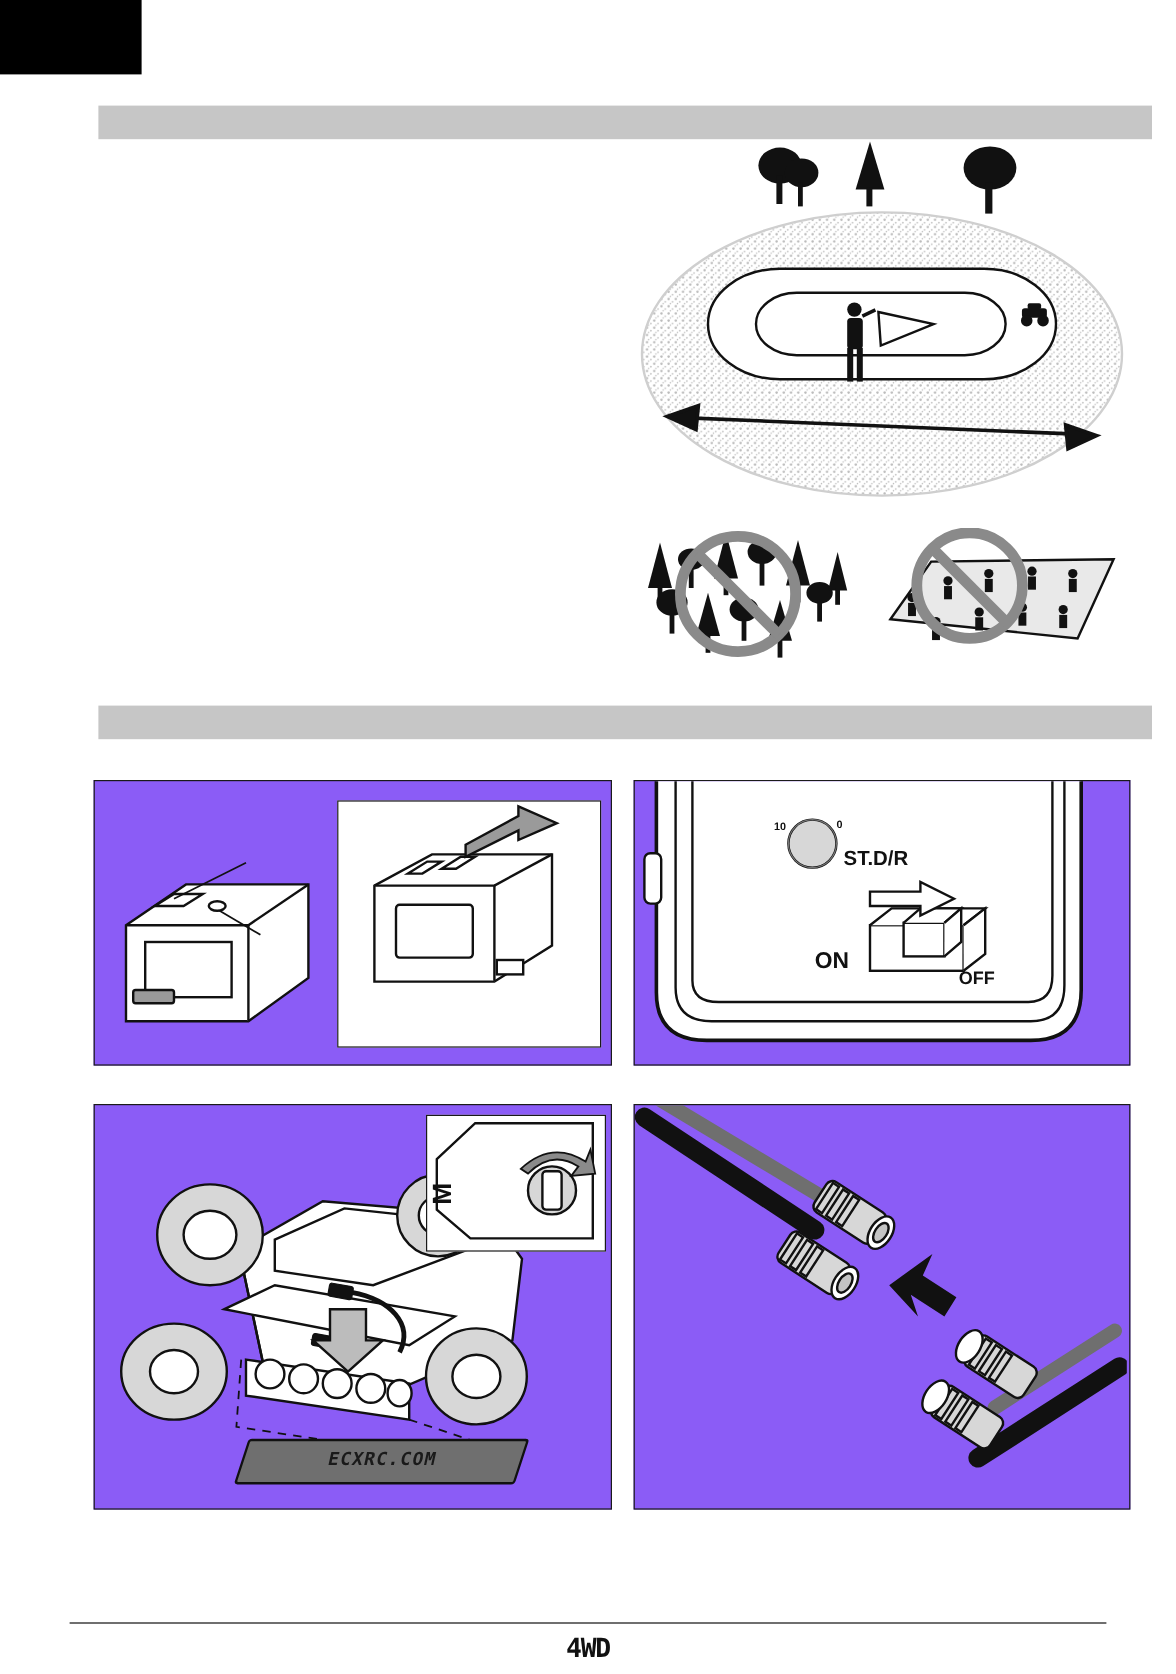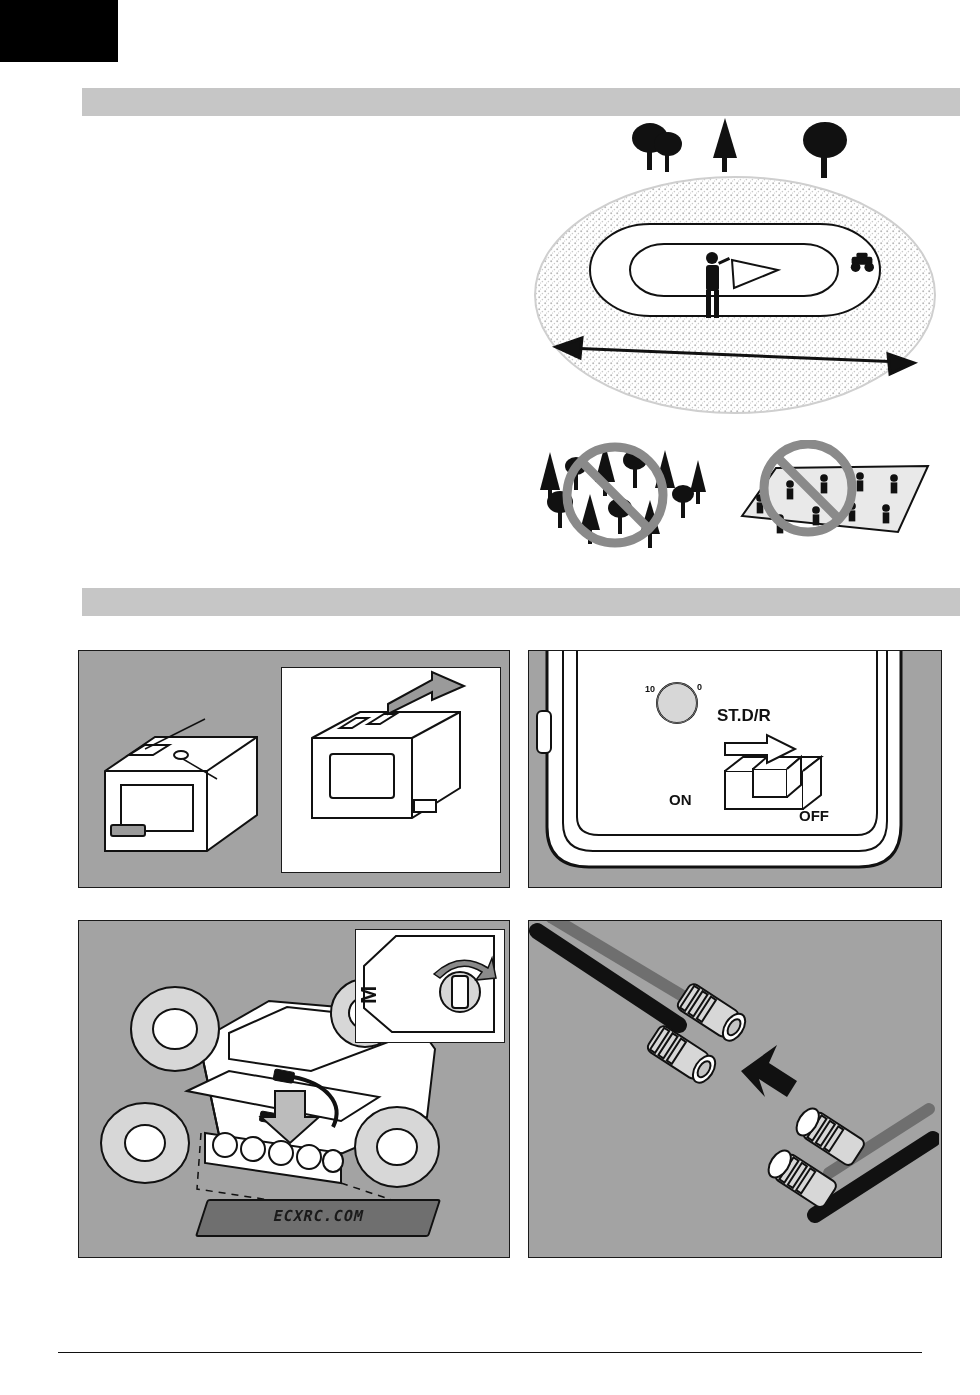--- a/index.html
+++ b/index.html
@@ -25,21 +25,21 @@
   }
   .bar-1{top:88px;}
   .bar-2{top:588px;}
   .bar-label{
     position:absolute;left:10px;top:5px;
     font-size:13px;color:#c6c6c6;letter-spacing:.5px;
   }
 
   
   .panel{
-    position:absolute;border:1px solid #1a1a1a;background:#a3a3a3;
+    position:absolute;border:1px solid #1a1a1a;background:#8b5cf6;
   }
   .panel-a{left:78px;top:650px;width:430px;height:236px;}
   .panel-b{left:528px;top:650px;width:412px;height:236px;}
   .panel-c{left:78px;top:920px;width:430px;height:336px;}
   .panel-d{left:528px;top:920px;width:412px;height:336px;}
 
   
   .inset{position:absolute;border:1px solid #1a1a1a;background:#fff;}
 
   
@@ -51,24 +51,24 @@
     font-family:"DejaVu Sans Mono", monospace;
     font-weight:bold;font-size:22px;color:#111;letter-spacing:-1px;
   }
 
   
   svg{display:block;}
   .abs{position:absolute;}
 
   
   .lbl{position:absolute;font-weight:bold;color:#111;}
-  .lbl-std{font-size:17px;left:188px;top:55px;}
+  .lbl-std{font-size:17px;left:174px;top:55px;}
   .lbl-10{font-size:9px;left:116px;top:33px;}
   .lbl-0{font-size:9px;left:168px;top:31px;}
-  .lbl-on{font-size:15px;left:140px;top:140px;}
+  .lbl-on{font-size:19px;left:150px;top:140px;}
   .lbl-off{font-size:15px;left:270px;top:156px;}
 
   .ecx-badge{
     position:absolute;left:122px;top:278px;width:230px;height:34px;
     transform:skewX(-18deg);
     background:#6f6f6f;border:2px solid #111;border-radius:3px;
   }
   .ecx-badge span{
     display:block;text-align:center;line-height:30px;
     font-family:"DejaVu Sans Mono", monospace;
@@ -428,14 +428,15 @@
         </g>
       </g>
 
       <g fill="#111">
         <polygon points="212,150 248,124 240,142 268,160 258,176 230,158 236,176"></polygon>
       </g>
     </svg>
   </div>
 
   <div class="footer-rule"></div>
+  <div class="footer-logo">4WD</div>
 
 </div>
 
 </body></html>

